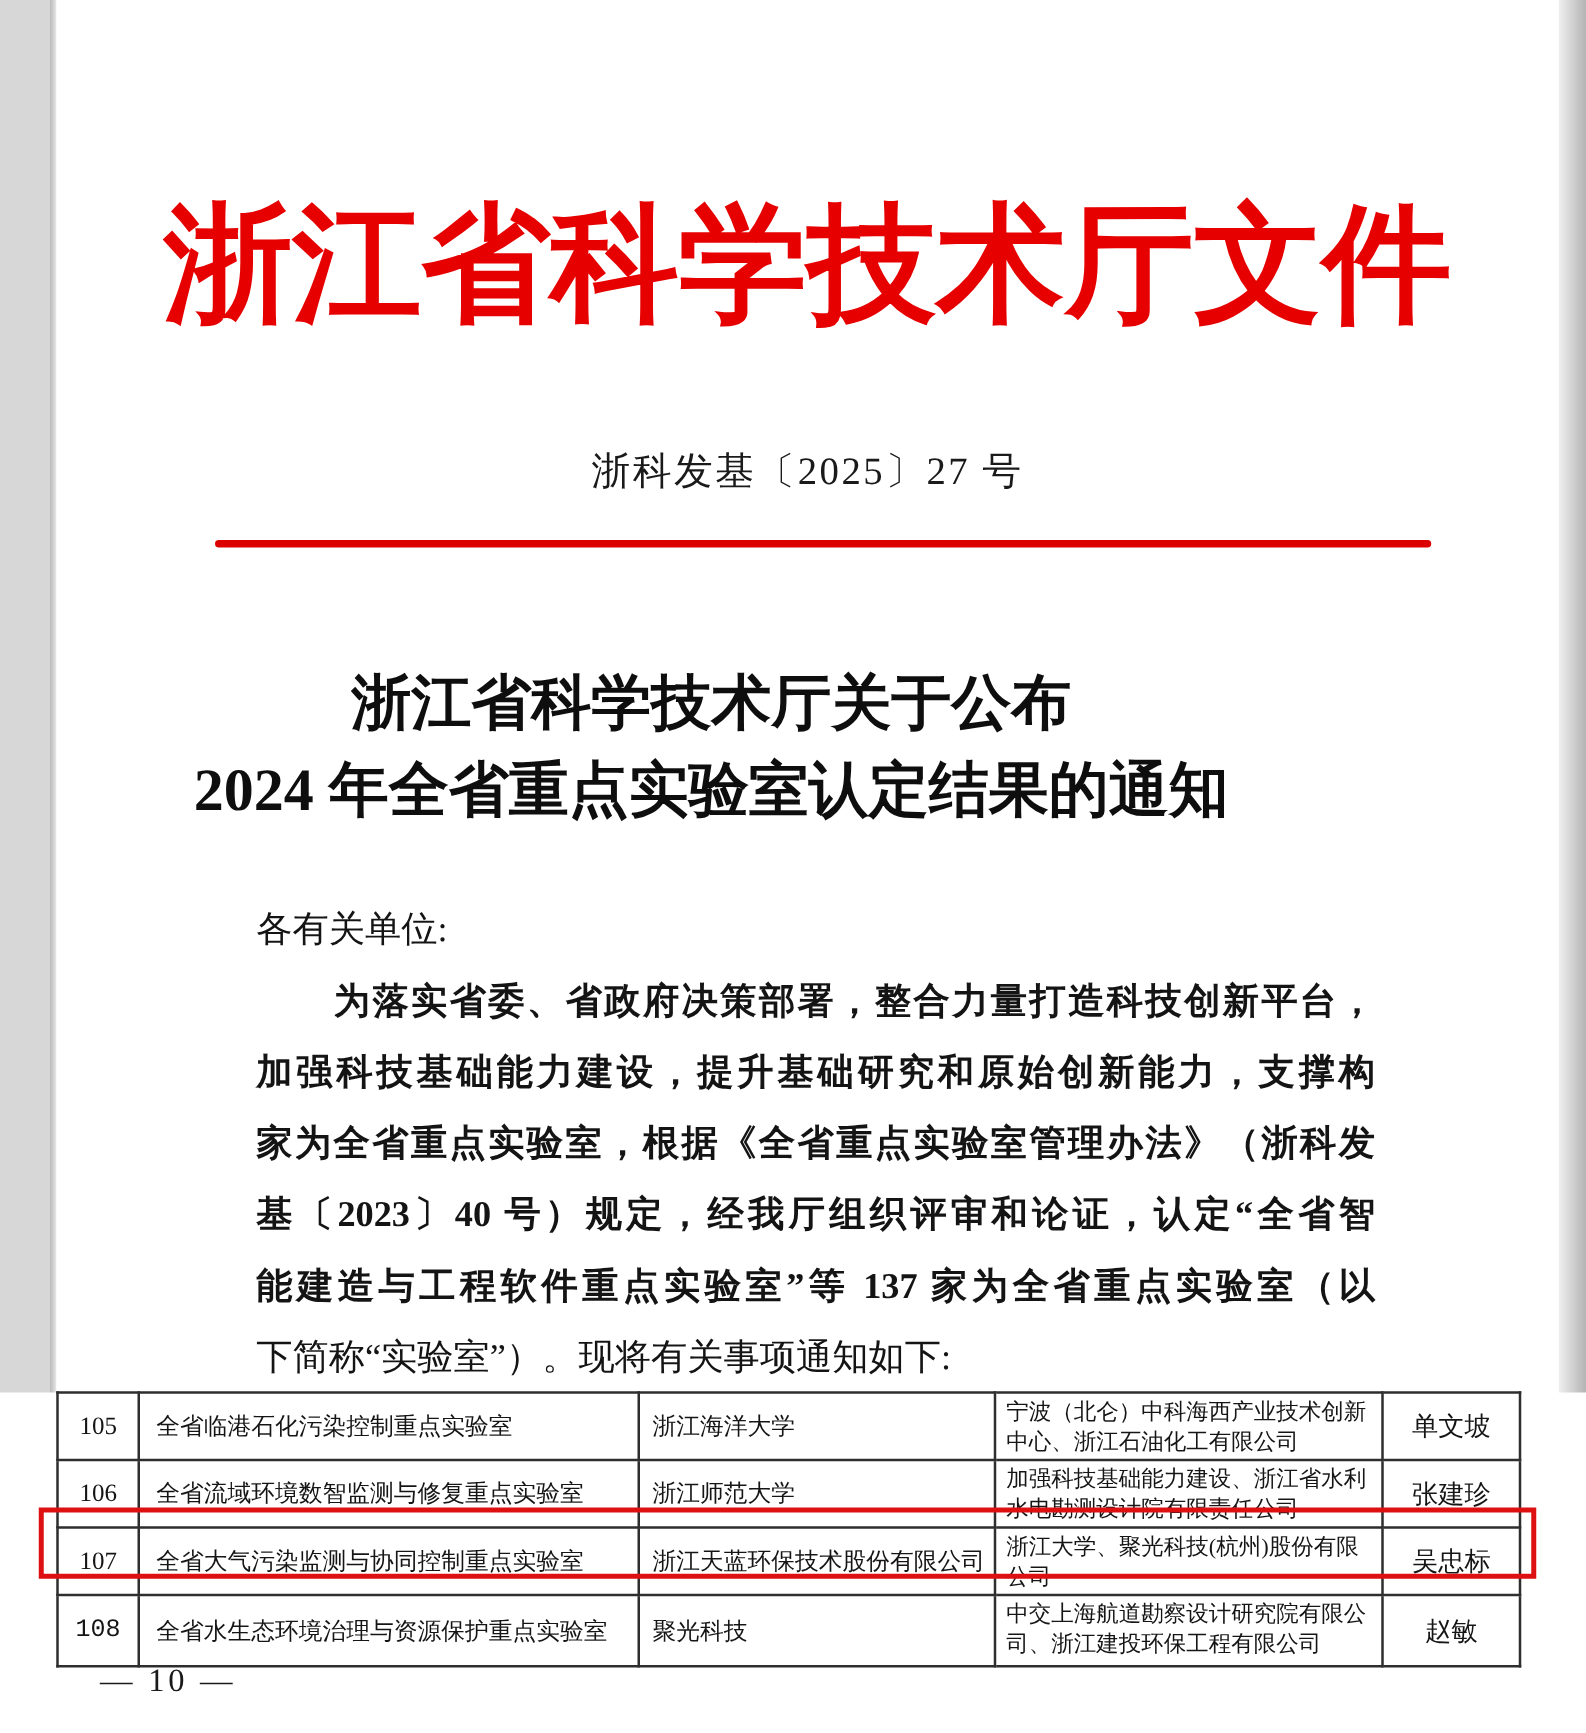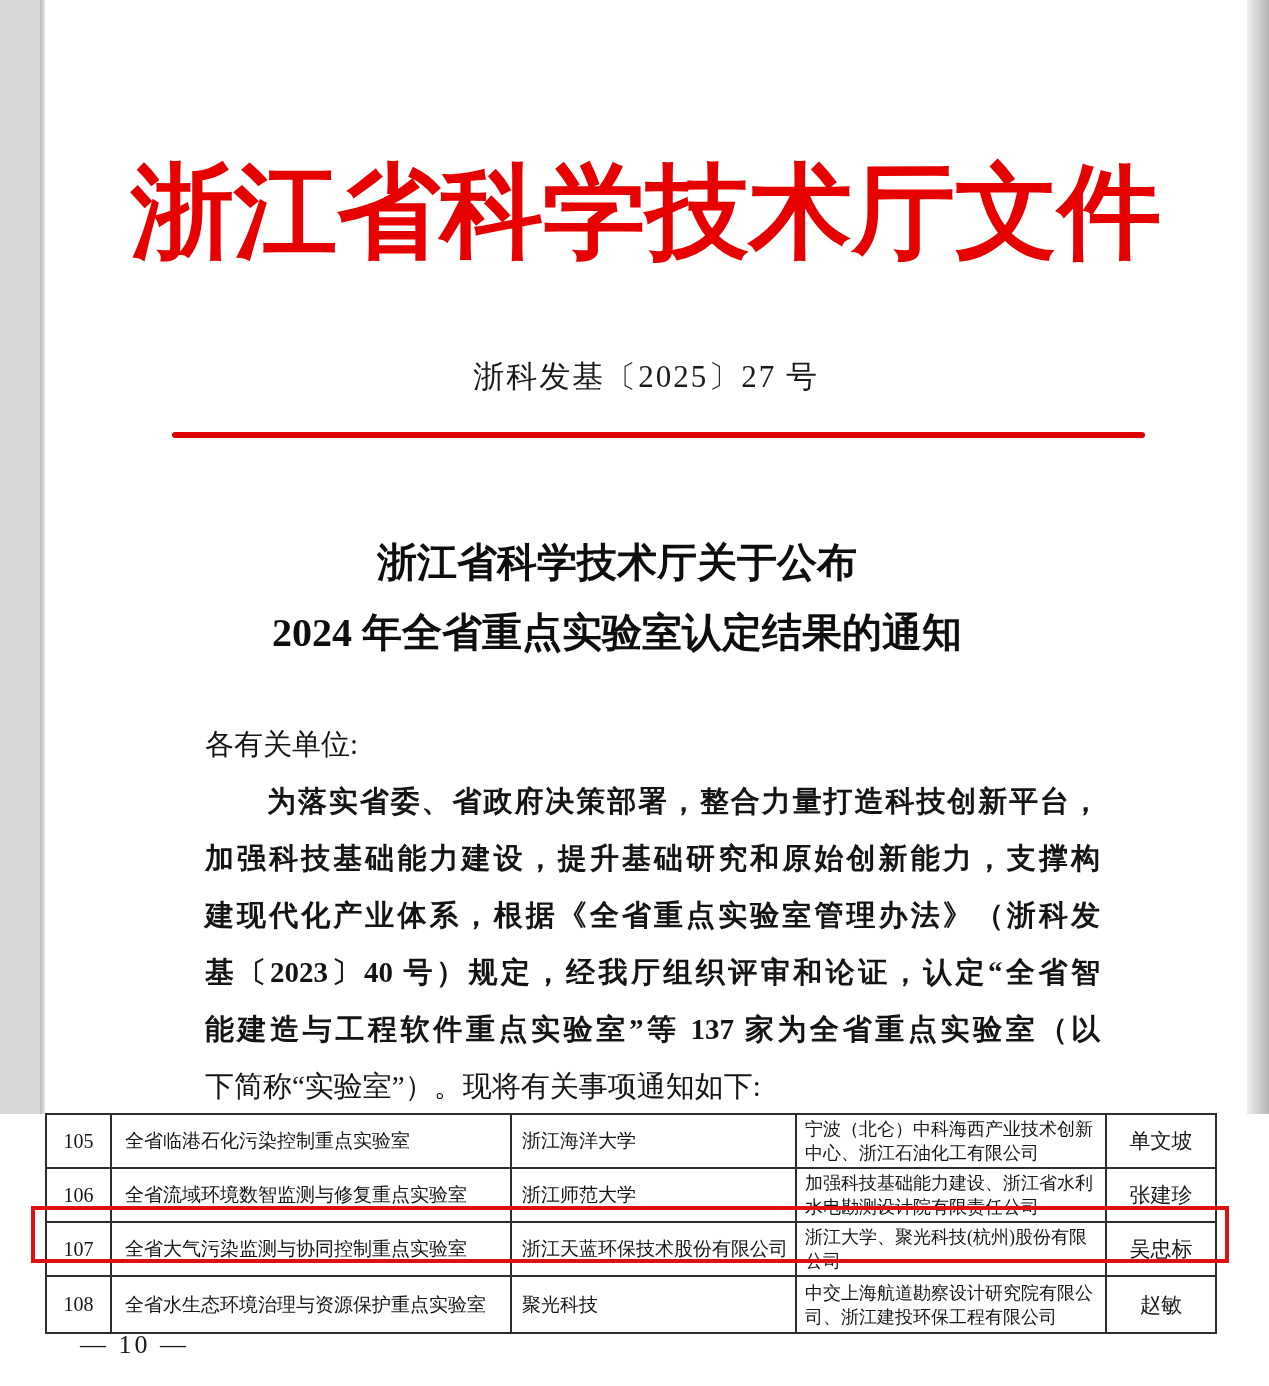--- a/index.html
+++ b/index.html
@@ -30,21 +30,21 @@
     left:45px;top:356px;width:1202px;
     text-align:center;font-size:31px;letter-spacing:2px;color:#1a1a1a;
   }
   .red-rule{
     left:172px;top:432px;width:973px;height:6px;
     background:#dd0000;border-radius:3px;
   }
   .notice-title{
     left:45px;top:528px;width:1048px;
     text-align:center;font-weight:700;color:#0e0e0e;
-    font-size:40px;line-height:70px;padding-left:48px;
+    font-size:48px;line-height:70px;
   }
   .body-block{
     left:205px;top:716px;width:895px;
     font-size:29px;line-height:57px;color:#141414;
   }
   .body-block .jl{text-align:justify;text-align-last:justify;font-weight:bold;}
   .body-block .indent{text-indent:62px;}
   
   table.labs{
     position:absolute;left:45px;top:1113px;width:1170px;
@@ -52,21 +52,21 @@
     background:#fff;
   }
   table.labs td{
     border:2px solid #2e2e2e;
     overflow:hidden;vertical-align:middle;
     color:#151515;
   }
   tr.r0{height:52px;}
   tr.r1{height:47px;}
   tr.r2{height:49px;border-radius:12px;}
-  tr.r3{height:57px;}
+  tr.r3{height:57px;font-family:Liberation Mono, monospace;}
   td.no{text-align:center;font-size:20px;}
   td.lab{font-size:19px;padding:0 4px 0 13px;}
   td.inst{font-size:19px;padding:0 4px 0 10px;}
   td.part{font-size:18px;line-height:24px;padding:2px 8px;}
   td.lead{text-align:center;font-size:21px;margin-left:24px;}
   .highlight-box{
     left:31px;top:1206px;width:1198px;height:57px;
     border:4px solid #dd1111;
     box-sizing:border-box;
     pointer-events:none;
@@ -92,21 +92,21 @@
 
 <div class="abs notice-title">
   <div>浙江省科学技术厅关于公布</div>
   <div>2024 年全省重点实验室认定结果的通知</div>
 </div>
 
 <div class="abs body-block">
   <div>各有关单位:</div>
   <div class="jl indent">为落实省委、省政府决策部署，整合力量打造科技创新平台，</div>
   <div class="jl">加强科技基础能力建设，提升基础研究和原始创新能力，支撑构</div>
-  <div class="jl">建现代化产业体系，根据《全省重点实验室管理办法》（浙科发</div>
+  <div class="jl">家为全省重点实验室，根据《全省重点实验室管理办法》（浙科发</div>
   <div class="jl">基〔2023〕40 号）规定，经我厅组织评审和论证，认定“全省智</div>
   <div class="jl">能建造与工程软件重点实验室”等 137 家为全省重点实验室（以</div>
   <div>下简称“实验室”）。现将有关事项通知如下:</div>
 </div>
 
 <table class="labs">
   <colgroup>
     <col style="width:65px">
       <col style="width:400px">
       <col style="width:285px">

